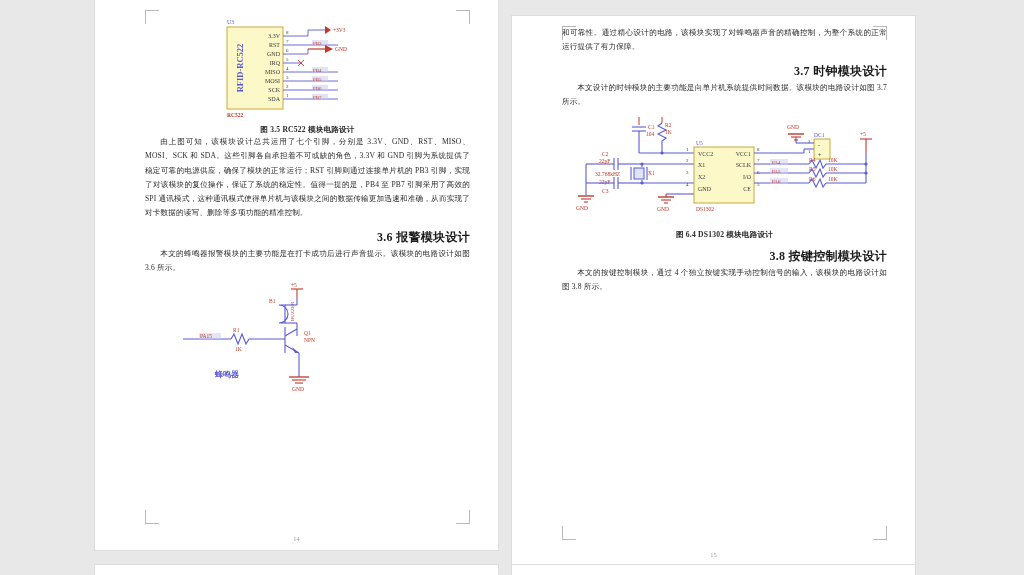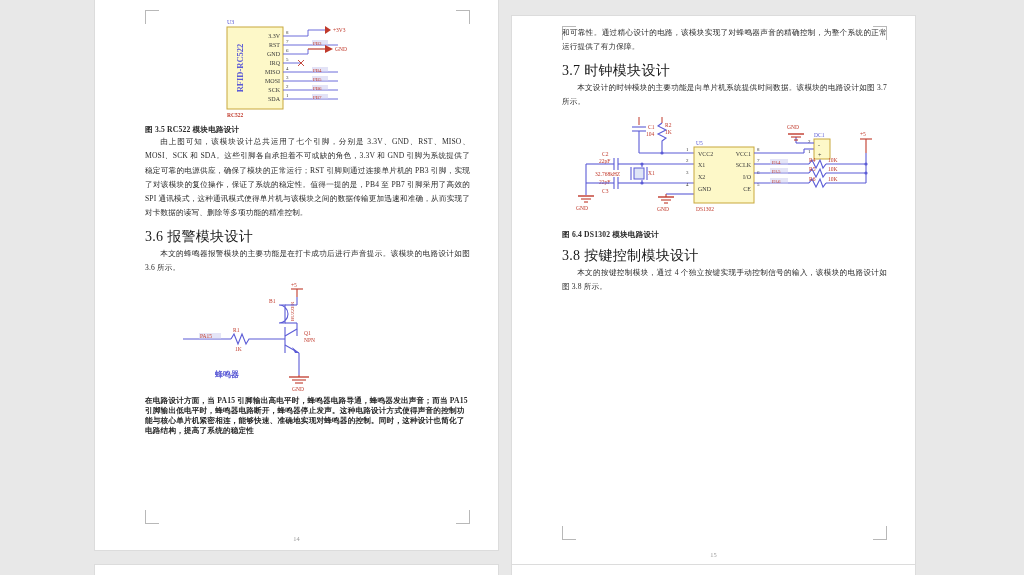--- a/index.html
+++ b/index.html
@@ -46,30 +46,32 @@
     font-size: 7.6px;
     line-height: 14.3px;
     color: #2a2a2a;
     text-align: justify;
     text-justify: inter-ideograph;
     margin: 0;
     letter-spacing: 0.15px;
   }
   .para.indent { text-indent: 15.2px; }
   h2.heading {
-    font-size: 14px;
-    font-weight: normal;
+    font-size: 12px;
+    font-weight: bold;
     color: #1a1a1a;
     margin: 9px 0 3px 0;
     line-height: 14px;
     letter-spacing: 0.3px;
+    text-align: right;
   }
   .figcap {
     font-size: 7.6px;
     color: #2a2a2a;
+    text-align: center;
     margin: 3px 0 0 0;
     font-weight: 600;
     letter-spacing: 0.2px;
   }
   .pagenum {
     position: absolute;
     bottom: 8px; left: 0; right: 0;
     text-align: center;
     font-size: 6.4px;
     color: #9a9a9a;
@@ -218,21 +220,20 @@
             <line x1="126" y1="94" x2="126" y2="96" stroke="#c0392b" stroke-width="1.1"></line>
             <line x1="116" y1="96" x2="136" y2="96" stroke="#c0392b" stroke-width="1.3"></line>
             <line x1="119" y1="99" x2="133" y2="99" stroke="#c0392b" stroke-width="1.1"></line>
             <line x1="122" y1="102" x2="130" y2="102" stroke="#c0392b" stroke-width="1.1"></line>
             <text x="119" y="110" font-family="Liberation Serif, serif" font-size="5.5" fill="#c0392b">GND</text>
           </g>
 
           <text x="42" y="96" font-family="Liberation Sans, sans-serif" font-size="8" font-weight="bold" fill="#5b5bd6">蜂鸣器</text>
         </svg>
       </div>
-      <p class="figcap">在电路设计方面，当 PA15 引脚输出高电平时，蜂鸣器电路导通，蜂鸣器发出声音；而当 PA15 引脚输出低电平时，蜂鸣器电路断开，蜂鸣器停止发声。这种电路设计方式使得声音的控制功能与核心单片机紧密相连，能够快速、准确地实现对蜂鸣器的控制。同时，这种设计也简化了电路结构，提高了系统的稳定性</p>
 
       <p class="para indent"></p>
     </div>
 
     <div class="pagenum">14</div>
   </div>
 
   <div class="page" id="page-right">
     <div class="crop tl"></div>
     <div class="crop tr"></div>

